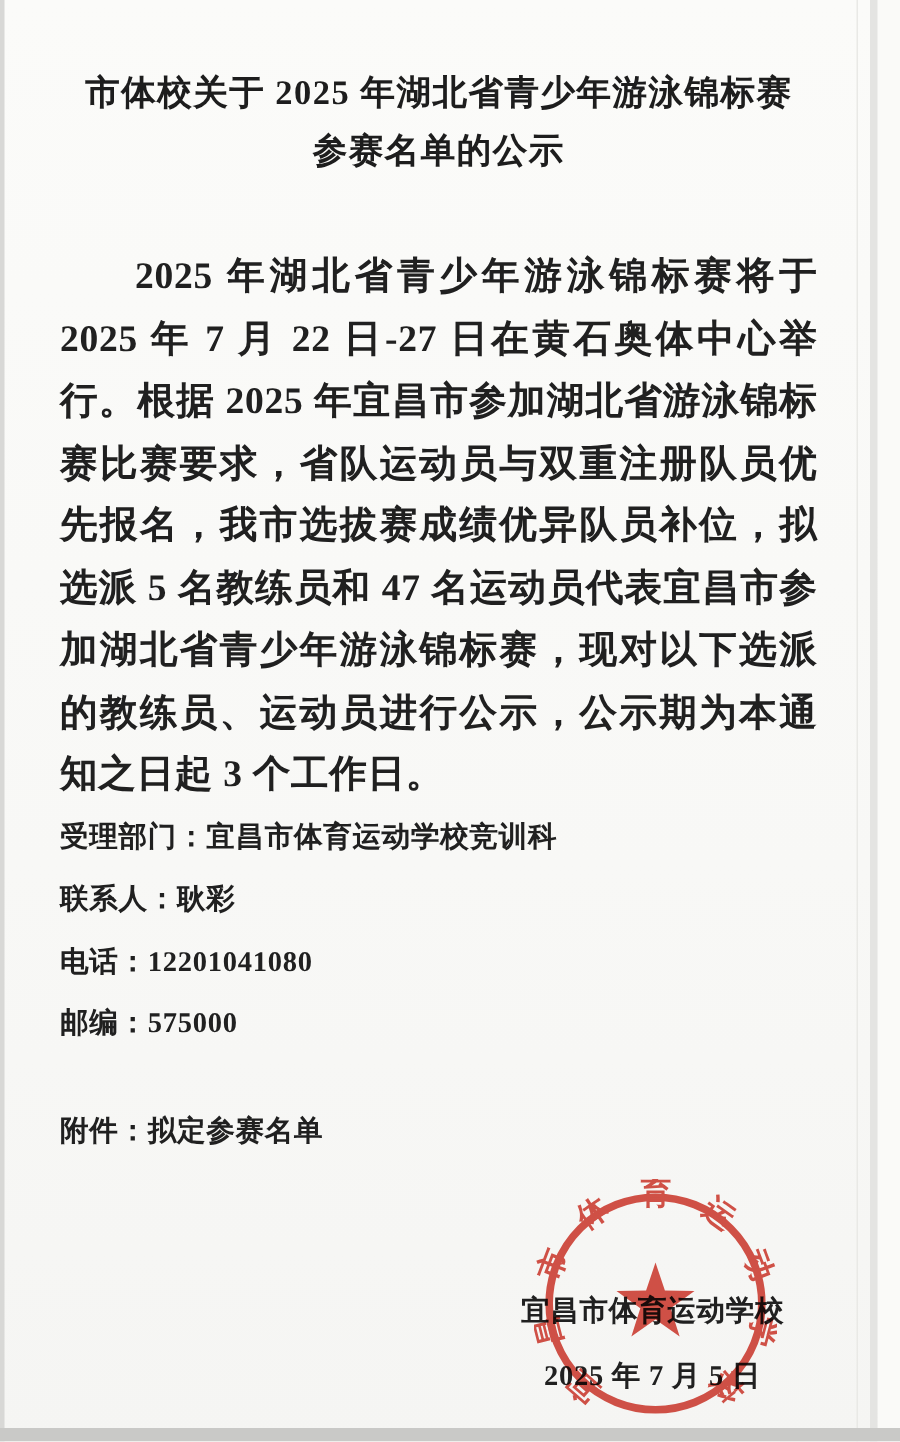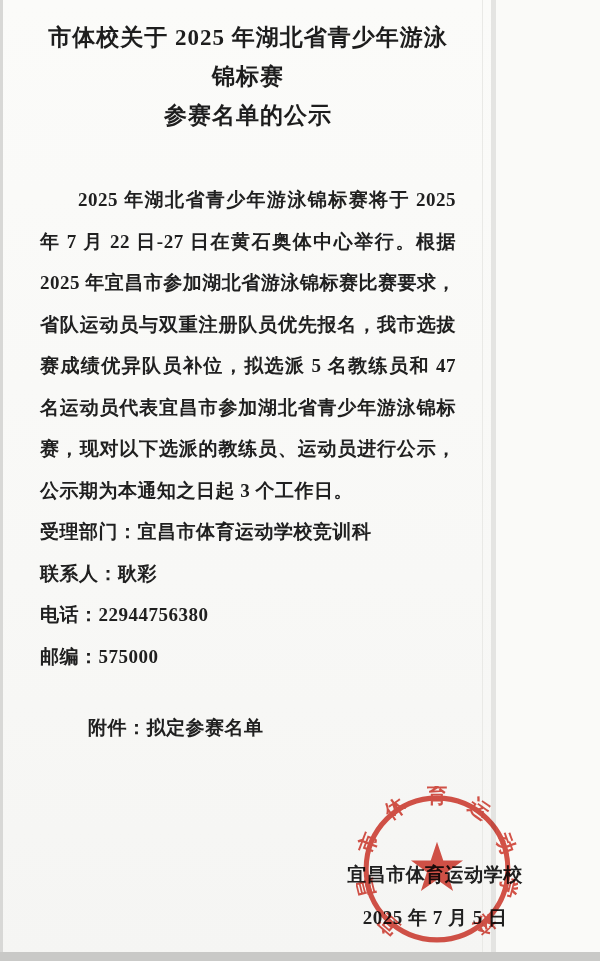--- a/index.html
+++ b/index.html
@@ -6,43 +6,43 @@
   body {
     width: 600px; height: 961px;
     background: #fafaf8;
     font-family: "Liberation Serif", "DejaVu Serif", serif;
     color: #212121;
     position: relative;
     overflow: hidden;
   }
   .page {
     position: relative;
-    width: 496px; height: 961px;
+    width: 585px; height: 961px;
     box-sizing: border-box;
-    padding: 18px 40px 0 40px;
+    padding: 42px 40px 0 40px;
     background: linear-gradient(180deg, #fbfbf9 0%, #f8f8f6 60%, #f5f5f3 100%);
   }
   
   .edge-left   { position: absolute; left: 0; top: 0; width: 3px; height: 961px; background: #d8d8d6; }
   .edge-right  { position: absolute; right: 0; top: 0; width: 5px; height: 961px; background: #e4e4e2; }
   .edge-bottom { position: absolute; left: 0; bottom: 0; width: 600px; height: 9px; background: #c9c9c7; }
   .edge-right-line { position: absolute; right: 13px; top: 0; width: 1px; height: 961px; background: #e9e9e6; }
 
   .title {
     text-align: center;
     font-size: 23px;
     line-height: 39px;
     font-weight: bold;
     letter-spacing: 1px;
     color: #1d1d1d;
   }
   .body-text { margin-top: 44px; }
   .para {
     margin: 0;
-    font-size: 19px;
+    font-size: 25px;
     line-height: 41.5px;
     font-weight: 600;
     text-align: justify;
     text-indent: 2em;
     letter-spacing: 0.5px;
     color: #202020;
   }
   .contact-line {
     font-size: 19px;
     line-height: 41.5px;
@@ -50,21 +50,20 @@
     letter-spacing: 0.5px;
     color: #202020;
   }
   .attachment {
     margin-top: 30px;
     font-size: 19px;
     line-height: 41.5px;
     font-weight: 600;
     letter-spacing: 0.5px;
     color: #202020;
-    margin-left: 48px;
   }
   .signature {
     position: absolute;
     top: 862px; left: 330px; width: 210px;
     text-align: center;
     font-size: 19px;
     font-weight: 600;
     color: #202020;
     z-index: 1;
   }
@@ -93,21 +92,21 @@
     <div>市体校关于 2025 年湖北省青少年游泳锦标赛</div>
     <div>参赛名单的公示</div>
   </div>
 
   <div class="body-text">
     <p class="para">2025 年湖北省青少年游泳锦标赛将于 2025 年 7 月 22 日-27 日在黄石奥体中心举行。根据 2025 年宜昌市参加湖北省游泳锦标赛比赛要求，省队运动员与双重注册队员优先报名，我市选拔赛成绩优异队员补位，拟选派 5 名教练员和 47 名运动员代表宜昌市参加湖北省青少年游泳锦标赛，现对以下选派的教练员、运动员进行公示，公示期为本通知之日起 3 个工作日。</p>
 
     <div>
       <div class="contact-line">受理部门：宜昌市体育运动学校竞训科</div>
       <div class="contact-line">联系人：耿彩</div>
-      <div class="contact-line">电话：22944756380</div>
+      <div class="contact-line">电话：12201041080</div>
       <div class="contact-line">邮编：575000</div>
     </div>
 
     <div class="attachment">附件：拟定参赛名单</div>
   </div>
 
   <div class="signature">
     <div class="org">宜昌市体育运动学校</div>
     <div class="date">2025 年 7 月 5 日</div>
   </div>

